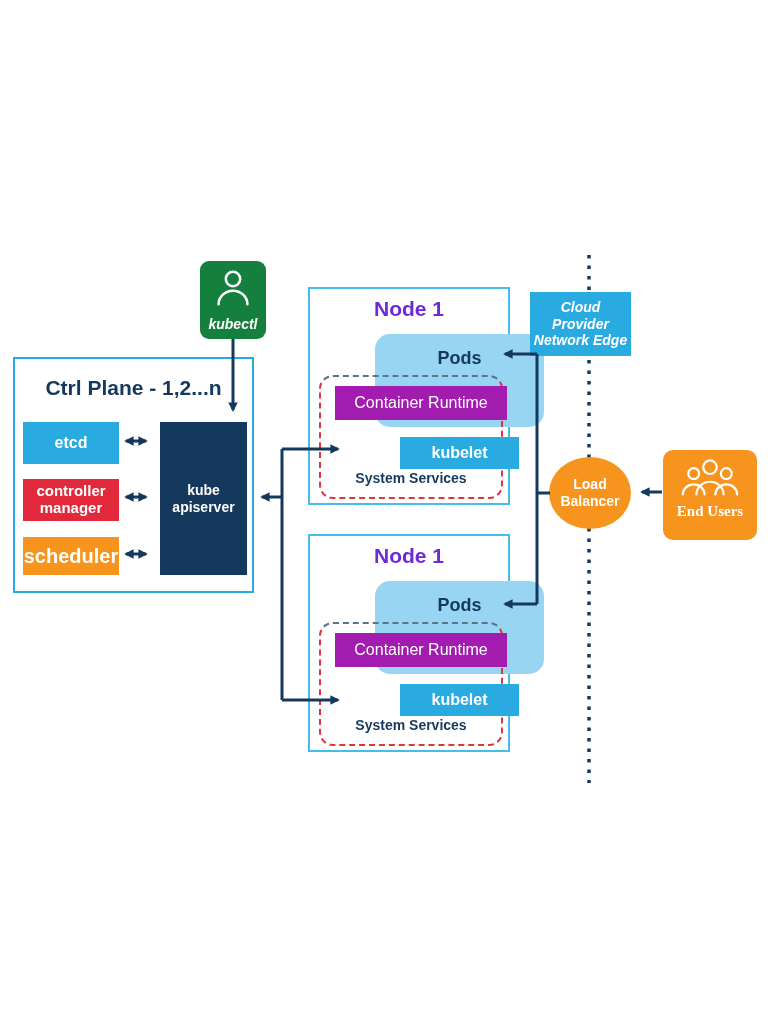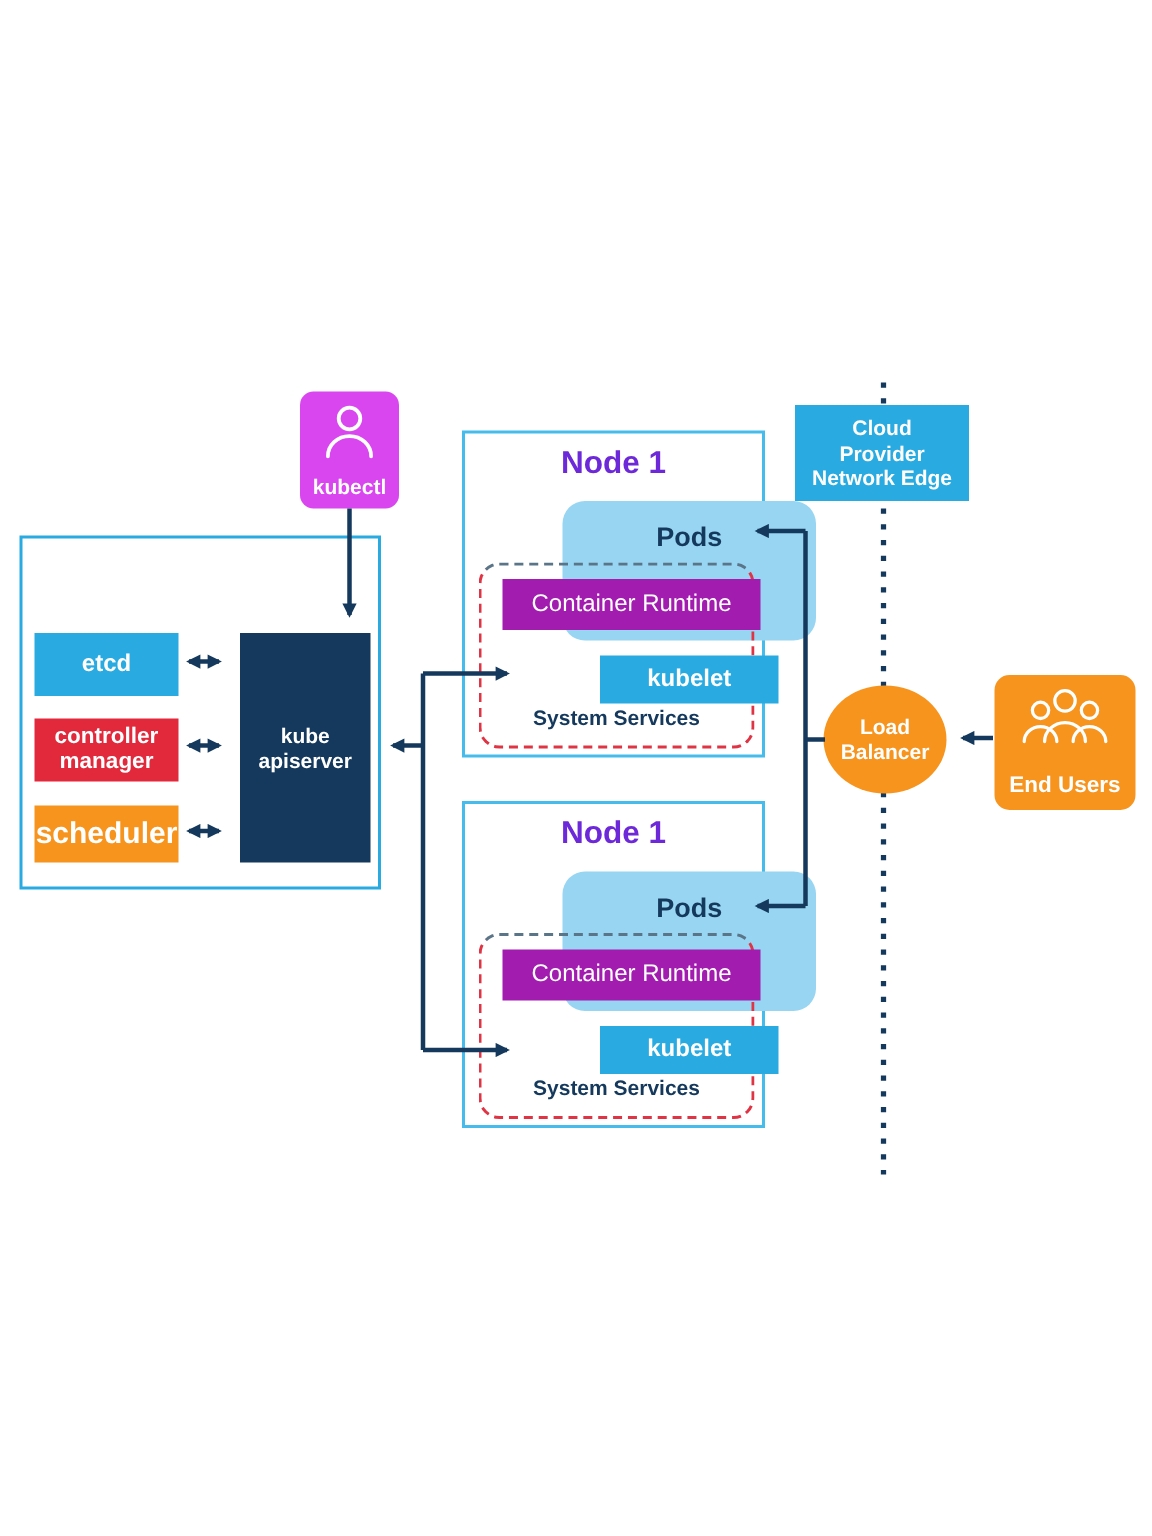--- a/index.html
+++ b/index.html
@@ -21,23 +21,23 @@
     pointer-events: none;
   }
   #bg-layer { z-index: 0; }
   #arrow-layer { z-index: 3; }
 
   .abs { position: absolute; }
 
   
   .kubectl-box {
     left: 200px; top: 261px; width: 66px; height: 78px;
-    background: #d946ef; border-radius: 9px; z-index: 1;
+    background: #15803d; border-radius: 9px; z-index: 1;
     display: flex; flex-direction: column; align-items: center;
-    justify-content: flex-end; padding-bottom: 7px;
+    justify-content: flex-end; padding-bottom: 7px; font-style: italic;
   }
   .kubectl-box .icon { position: absolute; top: 7px; left: 50%; transform: translateX(-50%); }
   .kubectl-box .lbl { color: #fff; font-weight: bold; font-size: 14px; }
 
   
   .ctrl-plane {
     left: 13px; top: 357px; width: 241px; height: 236px;
     border: 2px solid #29ABE2; background: #fff; z-index: 1;
   }
   .cp-title {
@@ -87,36 +87,37 @@
     background: #29ABE2; color: #fff; font-weight: bold; font-size: 16px;
     display: flex; align-items: center; justify-content: center; margin-left: 48px;
   }
   .ss-label {
     position: absolute; left: 9px; top: 181px; width: 184px; text-align: center;
     color: #15395C; font-weight: bold; font-size: 14px;
   }
 
   
   .cloud-edge {
-    left: 530px; top: 270px; width: 116px; height: 64px;
+    left: 530px; top: 292px; width: 101px; height: 64px;
     background: #29ABE2; z-index: 1;
     display: flex; flex-direction: column; align-items: center; justify-content: center;
-    color: #fff; font-weight: bold; font-size: 14px; line-height: 1.2; text-align: center;
+    color: #fff; font-weight: bold; font-size: 14px; line-height: 1.2; text-align: center; font-style: italic;
   }
   .load-balancer {
     left: 549px; top: 457px; width: 82px; height: 72px;
     background: #F7941E; border-radius: 50%; z-index: 1;
     display: flex; flex-direction: column; align-items: center; justify-content: center;
     color: #fff; font-weight: bold; font-size: 14px; line-height: 1.25; text-align: center;
   }
   .end-users {
     left: 663px; top: 450px; width: 94px; height: 90px;
     background: #F7941E; border-radius: 10px; z-index: 1;
     display: flex; flex-direction: column; align-items: center; justify-content: flex-end;
-    padding-bottom: 8px;
+    padding-bottom: 20px;
+    font-family: Liberation Serif, serif;
   }
   .end-users .icon { position: absolute; top: 8px; left: 50%; transform: translateX(-50%); }
   .end-users .lbl { color: #fff; font-weight: bold; font-size: 15px; }
 </style>
 </head>
 <body>
 
 <div class="canvas">
 
   <svg id="bg-layer" class="layer">
@@ -127,20 +128,21 @@
     <span class="icon">
       <svg width="36" height="40" viewBox="0 0 40 44">
         <circle cx="20" cy="12" r="8" fill="none" stroke="#ffffff" stroke-width="2.8"></circle>
         <path d="M4 40 a16 15 0 0 1 32 0" fill="none" stroke="#ffffff" stroke-width="2.8" stroke-linecap="round"></path>
       </svg>
     </span>
     <span class="lbl">kubectl</span>
   </div>
 
   <div class="abs ctrl-plane">
+    <div class="cp-title">Ctrl Plane - 1,2...n</div>
     <div class="cp-box cp-cm">
       <span>controller manager</span>
     </div>
     <div class="cp-box cp-etcd">etcd</div>
     <div class="cp-box cp-sched">scheduler</div>
     <div class="cp-box cp-api">
       <span>kube apiserver</span>
     </div>
   </div>
 

